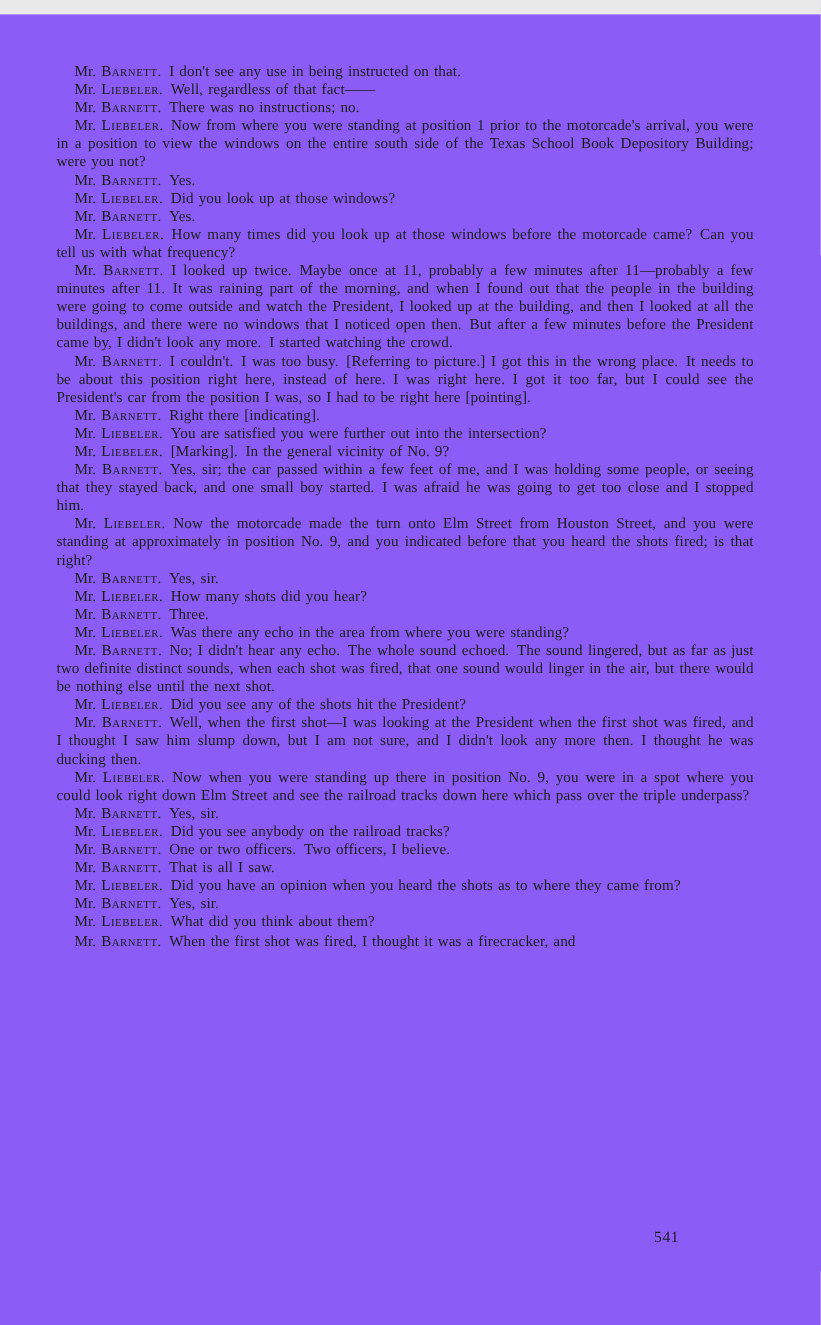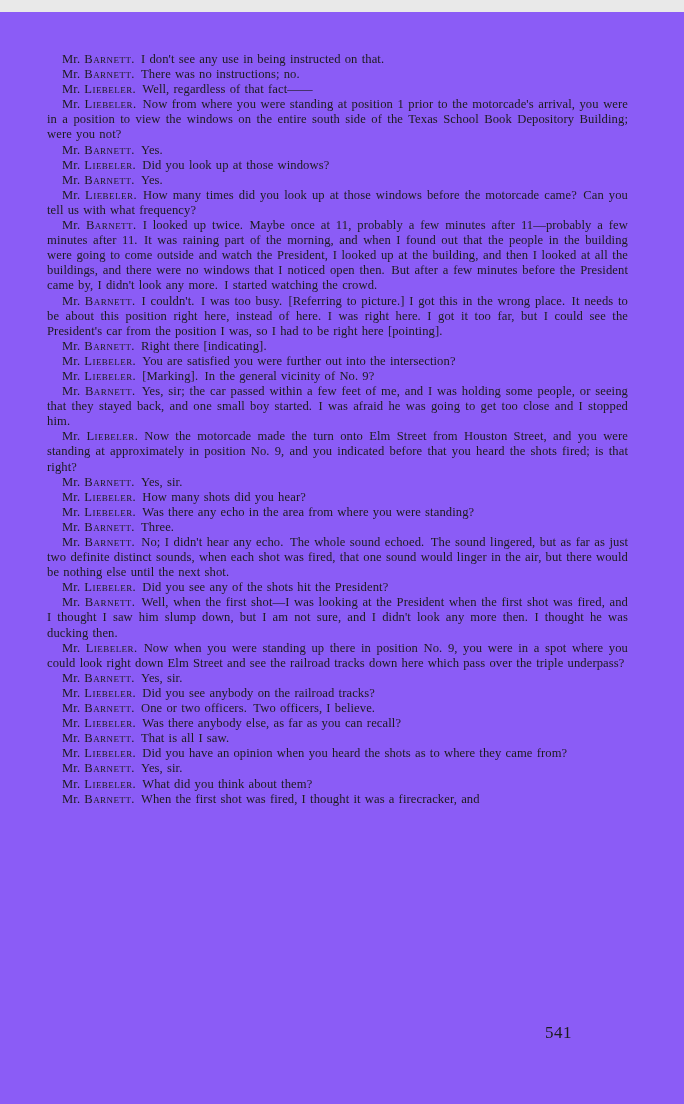--- a/index.html
+++ b/index.html
@@ -34,56 +34,55 @@
     word-spacing: 0.9px;
   }
   .speaker {
     font-variant: small-caps;
     letter-spacing: 0.45px;
   }
   .page-number {
     position: absolute;
     left: 545px;
     top: 1011px;
-    font-size: 17px;
+    font-size: 13px;
     letter-spacing: 0.5px;
   }
 </style>
 </head>
 <body>
 
 <div class="page">
   <main class="text-block" id="transcript">
       <p class="dialogue">Mr. <span class="speaker">Barnett</span>. I don't see any use in being instructed on that.</p>
+      <p class="dialogue">Mr. <span class="speaker">Liebeler</span>. Well, regardless of that fact——</p>
       <p class="dialogue">Mr. <span class="speaker">Barnett</span>. There was no instructions; no.</p>
-      <p class="dialogue">Mr. <span class="speaker">Liebeler</span>. Well, regardless of that fact——</p>
       <p class="dialogue">Mr. <span class="speaker">Liebeler</span>. Now from where you were standing at position 1 prior to the motorcade's arrival, you were in a position to view the windows on the entire south side of the Texas School Book Depository Building; were you not?</p>
       <p class="dialogue">Mr. <span class="speaker">Barnett</span>. Yes.</p>
       <p class="dialogue">Mr. <span class="speaker">Liebeler</span>. Did you look up at those windows?</p>
       <p class="dialogue">Mr. <span class="speaker">Barnett</span>. Yes.</p>
       <p class="dialogue">Mr. <span class="speaker">Liebeler</span>. How many times did you look up at those windows before the motorcade came? Can you tell us with what frequency?</p>
       <p class="dialogue">Mr. <span class="speaker">Barnett</span>. I looked up twice. Maybe once at 11, probably a few minutes after 11—probably a few minutes after 11. It was raining part of the morning, and when I found out that the people in the building were going to come outside and watch the President, I looked up at the building, and then I looked at all the buildings, and there were no windows that I noticed open then. But after a few minutes before the President came by, I didn't look any more. I started watching the crowd.</p>
       <p class="dialogue">Mr. <span class="speaker">Barnett</span>. I couldn't. I was too busy. [Referring to picture.] I got this in the wrong place. It needs to be about this position right here, instead of here. I was right here. I got it too far, but I could see the President's car from the position I was, so I had to be right here [pointing].</p>
       <p class="dialogue">Mr. <span class="speaker">Barnett</span>. Right there [indicating].</p>
       <p class="dialogue">Mr. <span class="speaker">Liebeler</span>. You are satisfied you were further out into the intersection?</p>
       <p class="dialogue">Mr. <span class="speaker">Liebeler</span>. [Marking]. In the general vicinity of No. 9?</p>
       <p class="dialogue">Mr. <span class="speaker">Barnett</span>. Yes, sir; the car passed within a few feet of me, and I was holding some people, or seeing that they stayed back, and one small boy started. I was afraid he was going to get too close and I stopped him.</p>
       <p class="dialogue">Mr. <span class="speaker">Liebeler</span>. Now the motorcade made the turn onto Elm Street from Houston Street, and you were standing at approximately in position No. 9, and you indicated before that you heard the shots fired; is that right?</p>
       <p class="dialogue">Mr. <span class="speaker">Barnett</span>. Yes, sir.</p>
       <p class="dialogue">Mr. <span class="speaker">Liebeler</span>. How many shots did you hear?</p>
+      <p class="dialogue">Mr. <span class="speaker">Barnett</span>. Three.</p>
       <p class="dialogue">Mr. <span class="speaker">Liebeler</span>. Was there any echo in the area from where you were standing?</p>
-      <p class="dialogue">Mr. <span class="speaker">Barnett</span>. Three.</p>
       <p class="dialogue">Mr. <span class="speaker">Barnett</span>. No; I didn't hear any echo. The whole sound echoed. The sound lingered, but as far as just two definite distinct sounds, when each shot was fired, that one sound would linger in the air, but there would be nothing else until the next shot.</p>
       <p class="dialogue">Mr. <span class="speaker">Liebeler</span>. Did you see any of the shots hit the President?</p>
       <p class="dialogue">Mr. <span class="speaker">Barnett</span>. Well, when the first shot—I was looking at the President when the first shot was fired, and I thought I saw him slump down, but I am not sure, and I didn't look any more then. I thought he was ducking then.</p>
       <p class="dialogue">Mr. <span class="speaker">Liebeler</span>. Now when you were standing up there in position No. 9, you were in a spot where you could look right down Elm Street and see the railroad tracks down here which pass over the triple underpass?</p>
       <p class="dialogue">Mr. <span class="speaker">Barnett</span>. Yes, sir.</p>
       <p class="dialogue">Mr. <span class="speaker">Liebeler</span>. Did you see anybody on the railroad tracks?</p>
       <p class="dialogue">Mr. <span class="speaker">Barnett</span>. One or two officers. Two officers, I believe.</p>
-      <p class="dialogue">Mr. <span class="speaker">Liebeler</span>. Was there anybody else, as far as you can recall?</p>
       <p class="dialogue">Mr. <span class="speaker">Barnett</span>. That is all I saw.</p>
       <p class="dialogue">Mr. <span class="speaker">Liebeler</span>. Did you have an opinion when you heard the shots as to where they came from?</p>
       <p class="dialogue">Mr. <span class="speaker">Barnett</span>. Yes, sir.</p>
       <p class="dialogue">Mr. <span class="speaker">Liebeler</span>. What did you think about them?</p>
       <p class="dialogue">Mr. <span class="speaker">Barnett</span>. When the first shot was fired, I thought it was a firecracker, and</p>
     </main>
   <div class="page-number">541</div>
 </div>
 
 </body></html>

